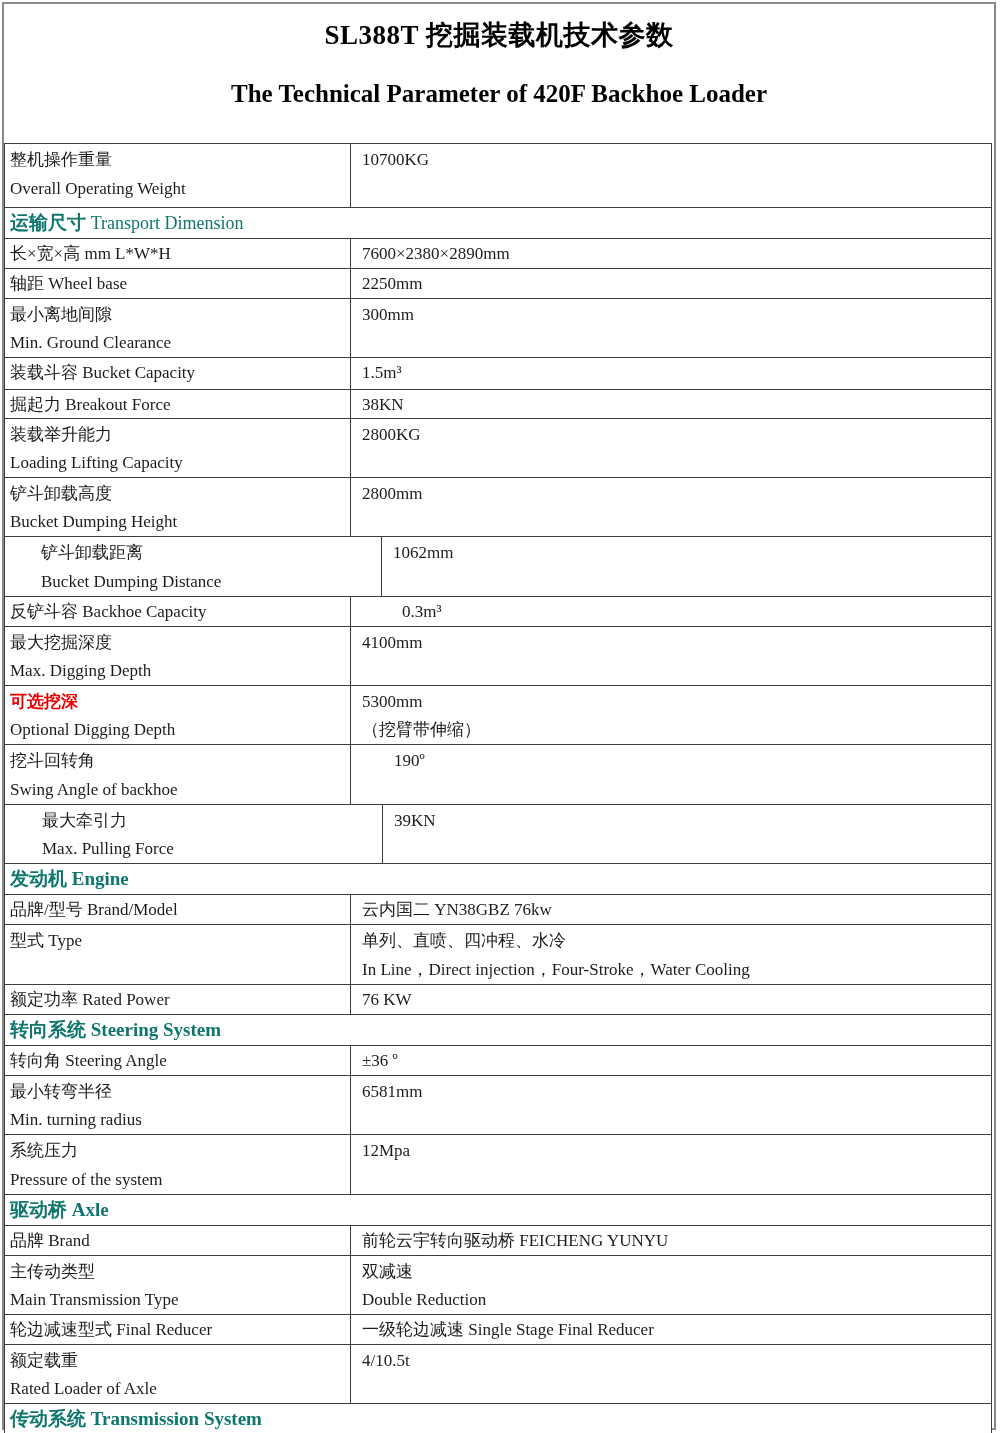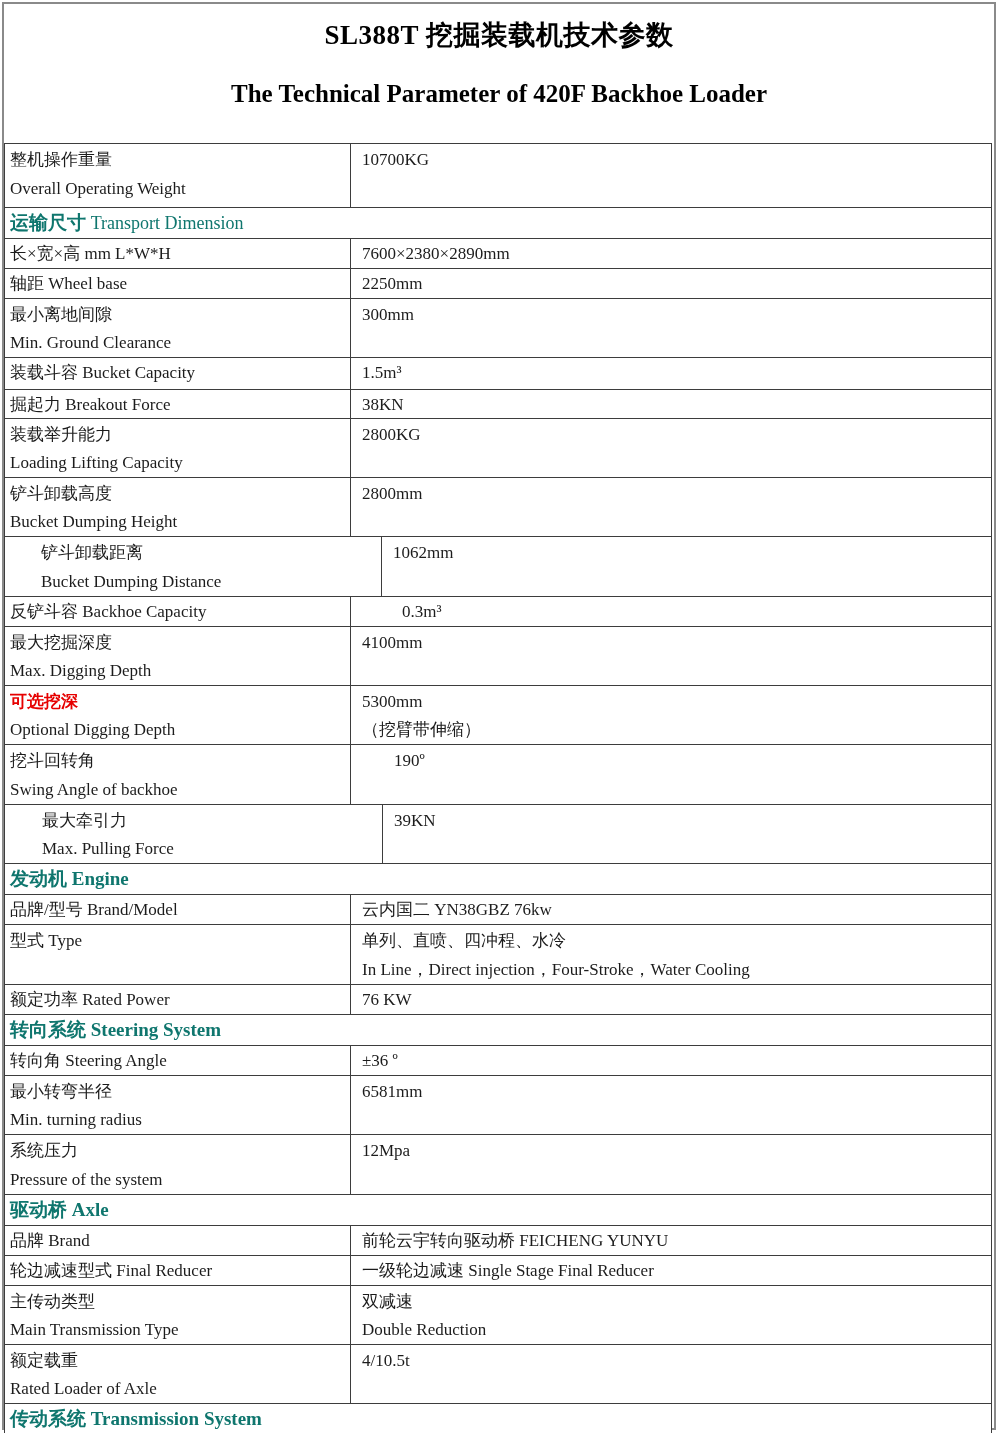--- a/index.html
+++ b/index.html
@@ -240,36 +240,36 @@
     </div>
     <div class="section-row"><span class="sec-zh">驱动桥 </span><span class="sec-en">Axle</span></div>
     <div class="t-row row-short" style="height: 30px;">
       <div class="cell-label">
         <div class="line">品牌 Brand</div>
       </div>
       <div class="cell-value">
         <div class="line">前轮云宇转向驱动桥 FEICHENG YUNYU</div>
       </div>
     </div>
-    <div class="t-row row-short" style="height: 30px;">
-      <div class="cell-label">
-        <div class="line">轮边减速型式 Final Reducer</div>
-      </div>
-      <div class="cell-value">
-        <div class="line">一级轮边减速 Single Stage Final Reducer</div>
-      </div>
-    </div>
     <div class="t-row row-tall" style="height: 59px;">
       <div class="cell-label">
         <div class="line">主传动类型</div>
         <div class="line">Main Transmission Type</div>
       </div>
       <div class="cell-value">
         <div class="line">双减速</div>
         <div class="line">Double Reduction</div>
+      </div>
+    </div>
+    <div class="t-row row-short" style="height: 30px;">
+      <div class="cell-label">
+        <div class="line">轮边减速型式 Final Reducer</div>
+      </div>
+      <div class="cell-value">
+        <div class="line">一级轮边减速 Single Stage Final Reducer</div>
       </div>
     </div>
     <div class="t-row row-tall" style="height: 59px;">
       <div class="cell-label">
         <div class="line">额定载重</div>
         <div class="line">Rated Loader of Axle</div>
       </div>
       <div class="cell-value">
         <div class="line">4/10.5t</div>
       </div>

